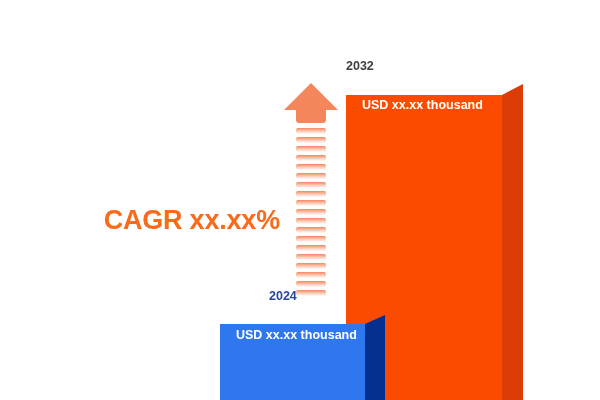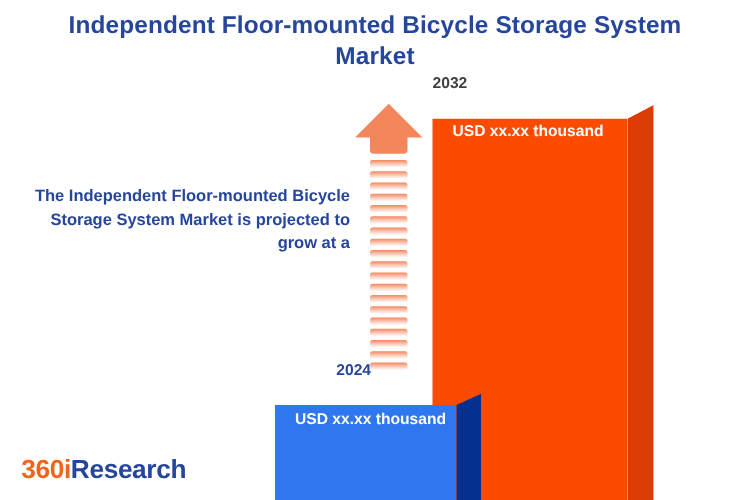--- a/index.html
+++ b/index.html
@@ -176,23 +176,22 @@
     white-space: nowrap;
   }
   #logo .mark { color: #f2641a; }
   #logo .word { color: #26469e; }
 </style>
 </head>
 <body>
 
 <div id="canvas">
 
-  <div id="title">Independent Floor-mounted Bicycle Storage System Market</div>
-
-  <div id="blurb">The Independent Floor-mounted Bicycle Storage System Market is projected to grow at a</div>
+
+  <div id="cagr">CAGR xx.xx%</div>
 
   <div id="arrow">
     <svg width="56" height="215" viewBox="0 0 56 215" xmlns="http://www.w3.org/2000/svg">
       <defs>
         <linearGradient id="fade" x1="0" y1="0" x2="0" y2="1">
           <stop offset="0%" stop-color="#f4865c" stop-opacity="1"></stop>
           <stop offset="55%" stop-color="#f4865c" stop-opacity="0.42"></stop>
           <stop offset="100%" stop-color="#f4865c" stop-opacity="0.02"></stop>
         </linearGradient>
       </defs>
@@ -230,17 +229,14 @@
   <div id="label-2032">2032</div>
   <div id="value-2032">USD xx.xx thousand</div>
 
   <div class="bar-wrap" id="bar-2024">
     <div class="face"></div>
     <div class="side"></div>
   </div>
   <div id="label-2024">2024</div>
   <div id="value-2024">USD xx.xx thousand</div>
 
-  <div id="logo">
-    <span class="mark">360i</span><span class="word">Research</span>
-  </div>
 
 </div>
 
 </body></html>

